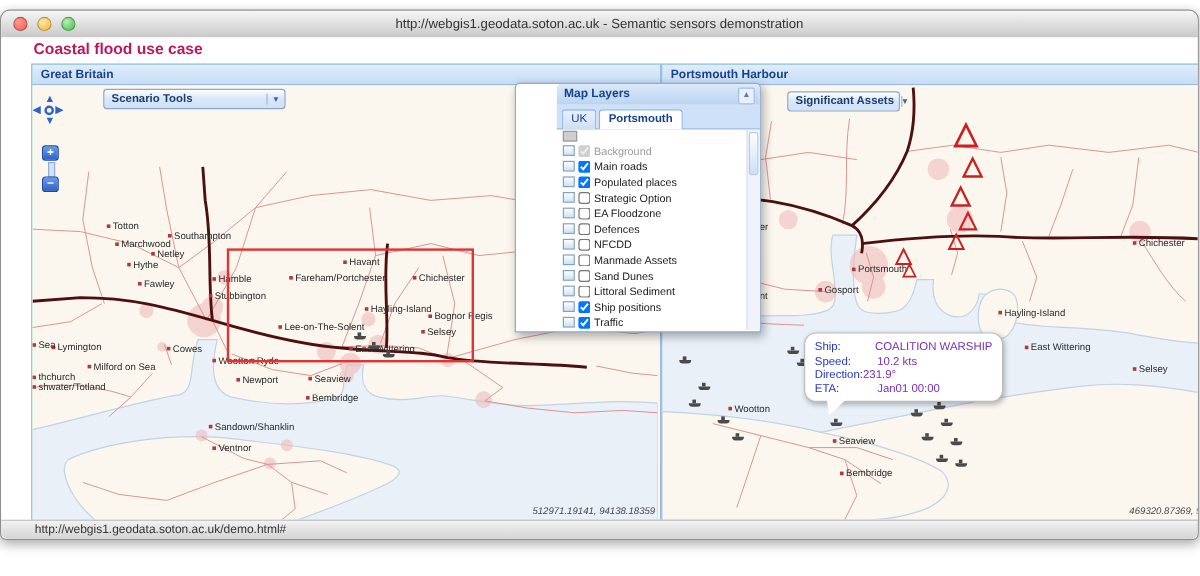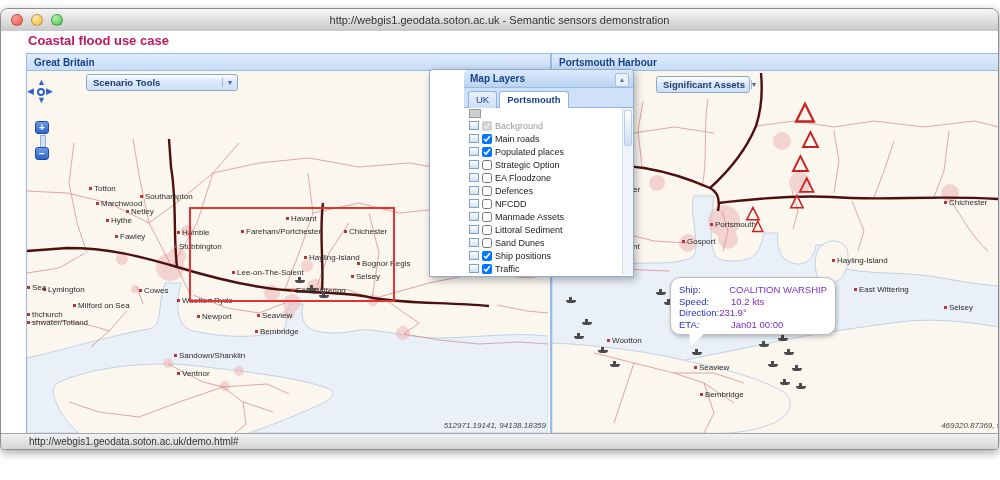--- a/index.html
+++ b/index.html
@@ -344,26 +344,26 @@
           <span class="layer-label">NFCDD</span>
         </div>
         <div class="layer-row">
           <span class="layer-icon"></span>
           <input type="checkbox" style="">
           <span class="layer-label">Manmade Assets</span>
         </div>
         <div class="layer-row">
           <span class="layer-icon"></span>
           <input type="checkbox" style="">
+          <span class="layer-label">Sand Dunes</span>
+        </div>
+        <div class="layer-row">
+          <span class="layer-icon"></span>
+          <input type="checkbox" style="">
           <span class="layer-label">Littoral Sediment</span>
-        </div>
-        <div class="layer-row">
-          <span class="layer-icon"></span>
-          <input type="checkbox" style="">
-          <span class="layer-label">Sand Dunes</span>
         </div>
         <div class="layer-row">
           <span class="layer-icon"></span>
           <input type="checkbox" checked="" style="">
           <span class="layer-label">Ship positions</span>
         </div>
         <div class="layer-row">
           <span class="layer-icon"></span>
           <input type="checkbox" checked="" style="">
           <span class="layer-label">Traffic</span>

